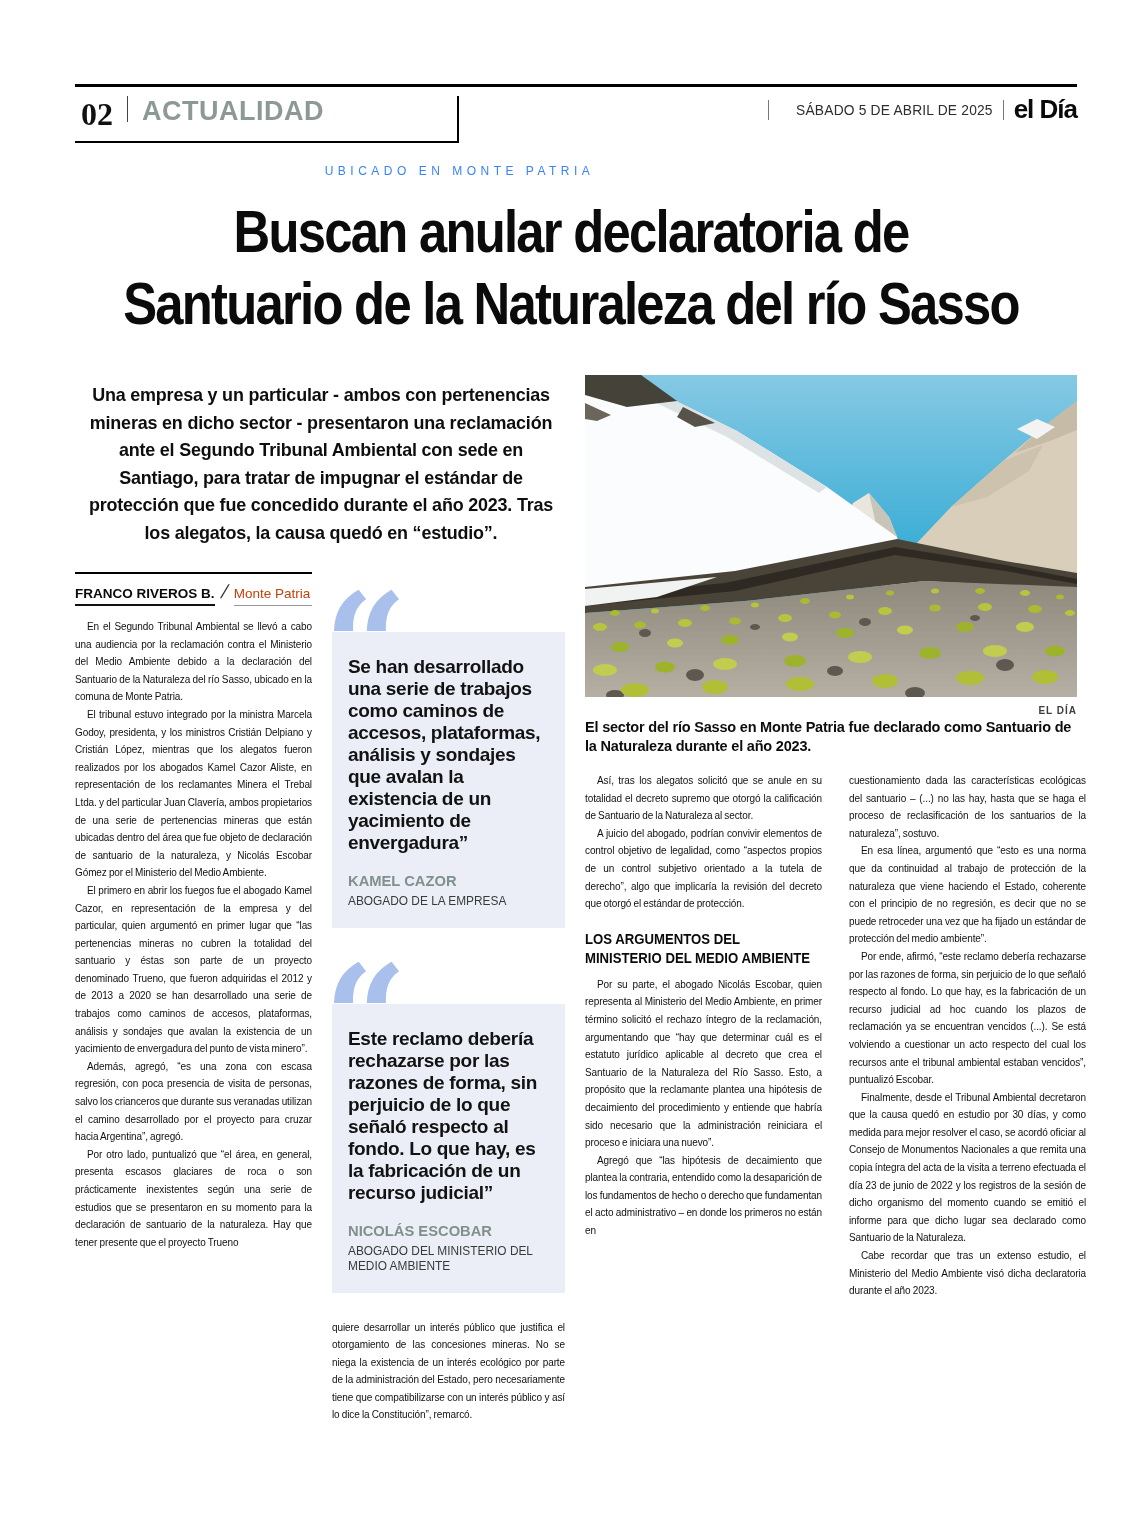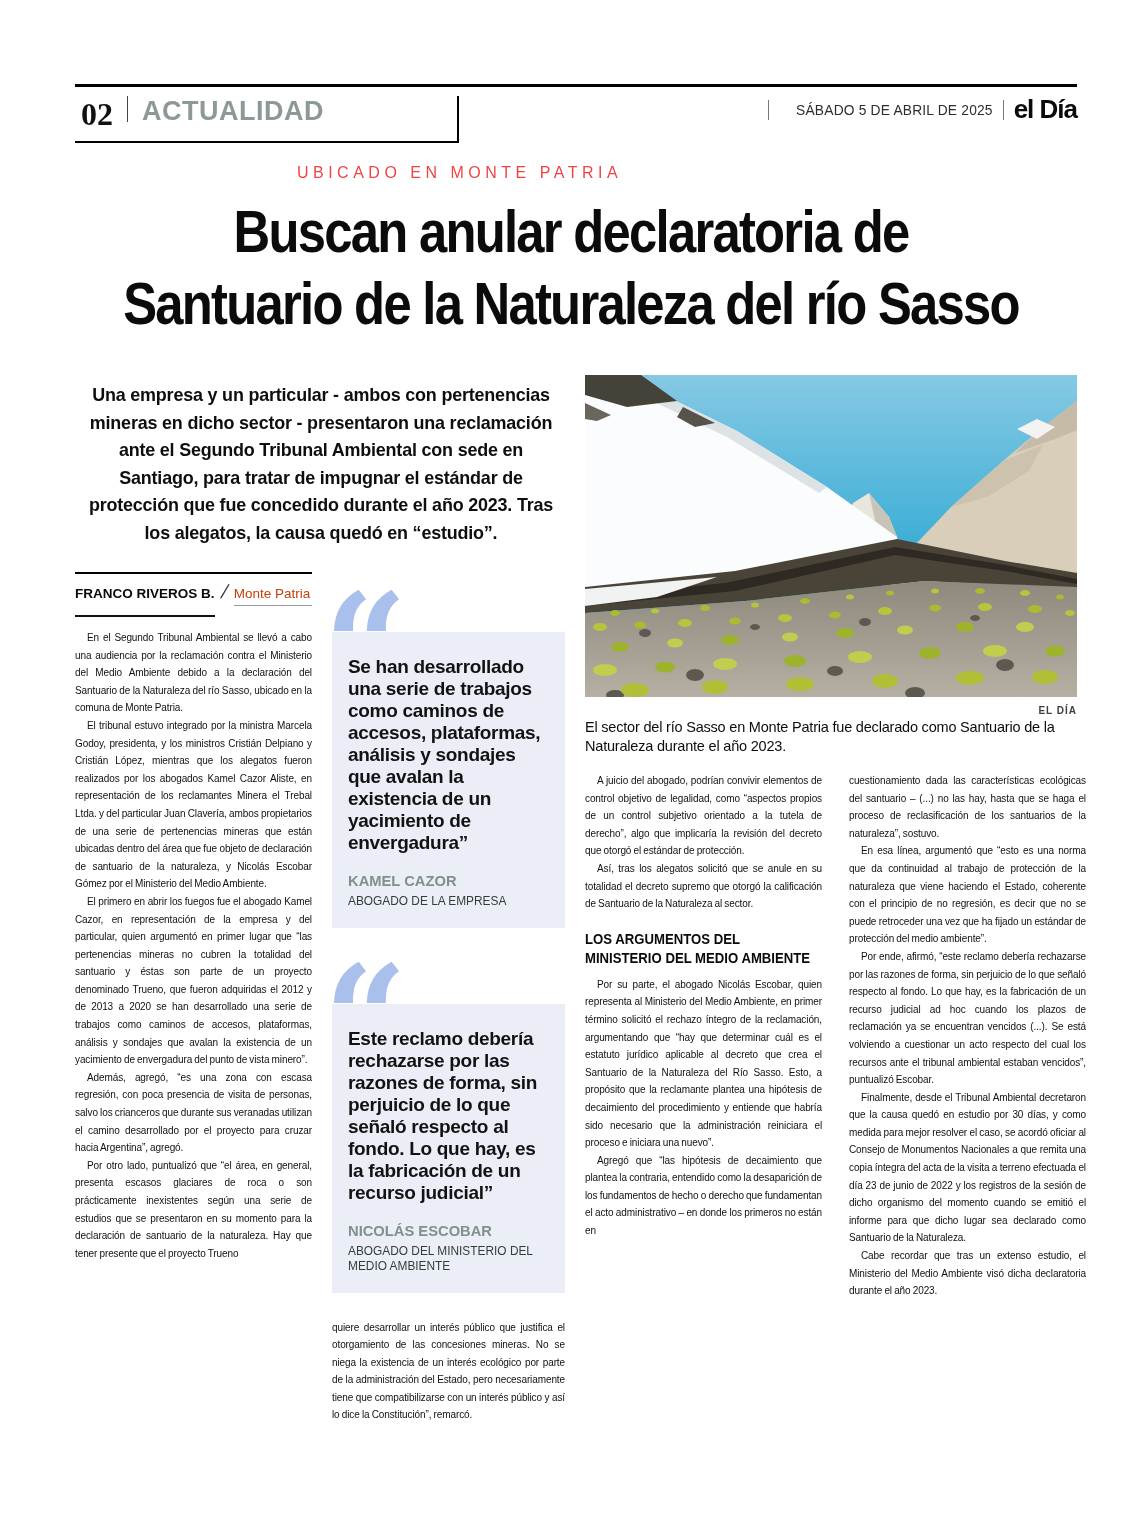--- a/index.html
+++ b/index.html
@@ -16,62 +16,62 @@
     display:flex;}
   .page-num{font-family:"Liberation Serif","DejaVu Serif",serif;font-size:32px;font-weight:bold;color:#111;margin-left:6px;}
   .hdr-bar{width:1px;height:26px;background:#444;margin:0 14px;}
   .section-title{font-size:27px;font-weight:bold;color:#8d9a93;letter-spacing:.5px;}
   .header-right{position:absolute;right:0;top:0;height:45px;display:flex;align-items:center;justify-content:space-between;}
   .hdr-bar2{width:1px;height:20px;background:#777;margin:0 10px;}
   .hdr-date{font-size:15px;color:#2d2d2d;letter-spacing:.2px;transform:scaleX(.92);transform-origin:right center;}
   .brand{font-size:26px;font-weight:bold;color:#0a0a0a;letter-spacing:-1px;}
   
   .kicker{position:absolute;top:164px;left:0;width:919px;text-align:center;
-    font-size:16px;letter-spacing:4.5px;color:#ef4444;}
+    font-size:12px;letter-spacing:4.5px;color:#3b82f6;}
   .headline{position:absolute;top:196px;left:0;width:1142px;text-align:center;
     font-weight:bold;font-size:59px;line-height:72px;letter-spacing:-2px;color:#0b0b0b;
     transform:scaleX(.86);}
   .lede{position:absolute;top:381px;left:75px;width:492px;text-align:center;
     font-weight:bold;font-size:18.5px;line-height:27.5px;color:#0e0e0e;
     letter-spacing:-.2px;transform:scaleX(.97);}
   
   .col{position:absolute;overflow:hidden;}
   #col1{left:75px;top:572px;width:237px;height:963px;}
   #col2{left:332px;top:572px;width:233px;height:963px;}
   #col3{left:585px;top:772px;width:237px;height:763px;}
   #col4{left:849px;top:772px;width:237px;height:763px;}
   .body-text p{margin:0;text-indent:12px;font-size:10px;line-height:17.6px;
     text-align:justify;letter-spacing:-.1px;word-spacing:-.5px;color:#101010;}
   .no-first-indent p:first-child{text-indent:0;}
   
   .byline{border-top:2.5px solid #000;padding-top:7px;margin-bottom:12px;
     display:flex;align-items:baseline;}
   .byline .author{font-weight:bold;font-size:13.5px;color:#0a0a0a;
-    border-bottom:2px solid #111;padding-bottom:14px;text-align:center;}
+    border-bottom:2px solid #111;padding-bottom:3px;text-align:center;}
   .byline .slash{margin:0 7px;font-size:19px;color:#333;transform:skewX(-18deg);display:inline-block;}
   .byline .loc-wrap{flex:1;border-bottom:1px solid #9a9a9a;padding-bottom:4px;
     color:#c2410c;font-size:13.5px;}
   
   .quote-box{position:relative;background:#eceef7;padding:24px 16px 18px 16px;margin-top:60px;}
   .quote-box.second{margin-top:76px;}
   .quote-mark{position:absolute;top:-58px;left:-8px;z-index:2;
     font-family:"DejaVu Serif","Liberation Serif",serif;font-weight:bold;
     font-size:145px;line-height:1;color:#a9c0ec;pointer-events:none;}
   .quote-text{font-weight:bold;font-size:19px;line-height:22px;letter-spacing:-.3px;
     color:#121212;margin:0 0 18px;}
   .quote-name{font-weight:bold;font-size:15.5px;color:#7e918b;margin-bottom:4px;
     transform:scaleX(.95);transform-origin:left;}
   .quote-role{font-size:12.5px;line-height:15.5px;color:#343c3a;
     transform:scaleX(.95);transform-origin:left;}
   .after-quotes{margin-top:26px;}
   
   #photo-block{position:absolute;left:585px;top:375px;width:492px;}
   .photo-credit{text-align:right;font-size:10px;font-weight:bold;color:#3e3e3e;
     letter-spacing:1px;margin:4px 0 2px;}
-  .photo-caption{font-weight:normal;font-size:14.5px;line-height:19px;
+  .photo-caption{font-weight:bold;font-size:14.5px;line-height:19px;
     letter-spacing:-.2px;color:#0d0d0d;}
   
   .subhead{font-weight:bold;font-size:15px;line-height:19px;color:#0a0a0a;
     margin:16px 0 9px;white-space:nowrap;transform:scaleX(.877);transform-origin:left top;}
 </style>
 </head>
 <body>
 
 <div class="top-rule"></div>
 <div class="header-row">
@@ -231,22 +231,22 @@
           <ellipse cx="460" cy="302" rx="13" ry="7"></ellipse>
       </g>
     </g>
   </svg>
   <div class="photo-credit">EL DÍA</div>
   <div class="photo-caption">El sector del río Sasso en Monte Patria fue declarado como Santuario de la Naturaleza durante el año 2023.</div>
 </div>
 
 <div id="col3" class="col">
   <div class="body-text">
+      <p>Así, tras los alegatos solicitó que se anule en su totalidad el decreto supremo que otorgó la calificación de Santuario de la Naturaleza al sector.</p>
       <p>A juicio del abogado, podrían convivir elementos de control objetivo de legalidad, como “aspectos propios de un control subjetivo orientado a la tutela de derecho”, algo que implicaría la revisión del decreto que otorgó el estándar de protección.</p>
-      <p>Así, tras los alegatos solicitó que se anule en su totalidad el decreto supremo que otorgó la calificación de Santuario de la Naturaleza al sector.</p>
     </div>
   <div class="subhead">
     <span style="display:block;">LOS ARGUMENTOS DEL</span>
     <span style="display:block;">MINISTERIO DEL MEDIO AMBIENTE</span>
   </div>
   <div class="body-text">
       <p>Por su parte, el abogado Nicolás Escobar, quien representa al Ministerio del Medio Ambiente, en primer término solicitó el rechazo íntegro de la reclamación, argumentando que “hay que determinar cuál es el estatuto jurídico aplicable al decreto que crea el Santuario de la Naturaleza del Río Sasso. Esto, a propósito que la reclamante plantea una hipótesis de decaimiento del procedimiento y entiende que habría sido necesario que la administración reiniciara el proceso e iniciara una nuevo”.</p>
       <p>Agregó que “las hipótesis de decaimiento que plantea la contraria, entendido como la desaparición de los fundamentos de hecho o derecho que fundamentan el acto administrativo – en donde los primeros no están en</p>
     </div>
 </div>

